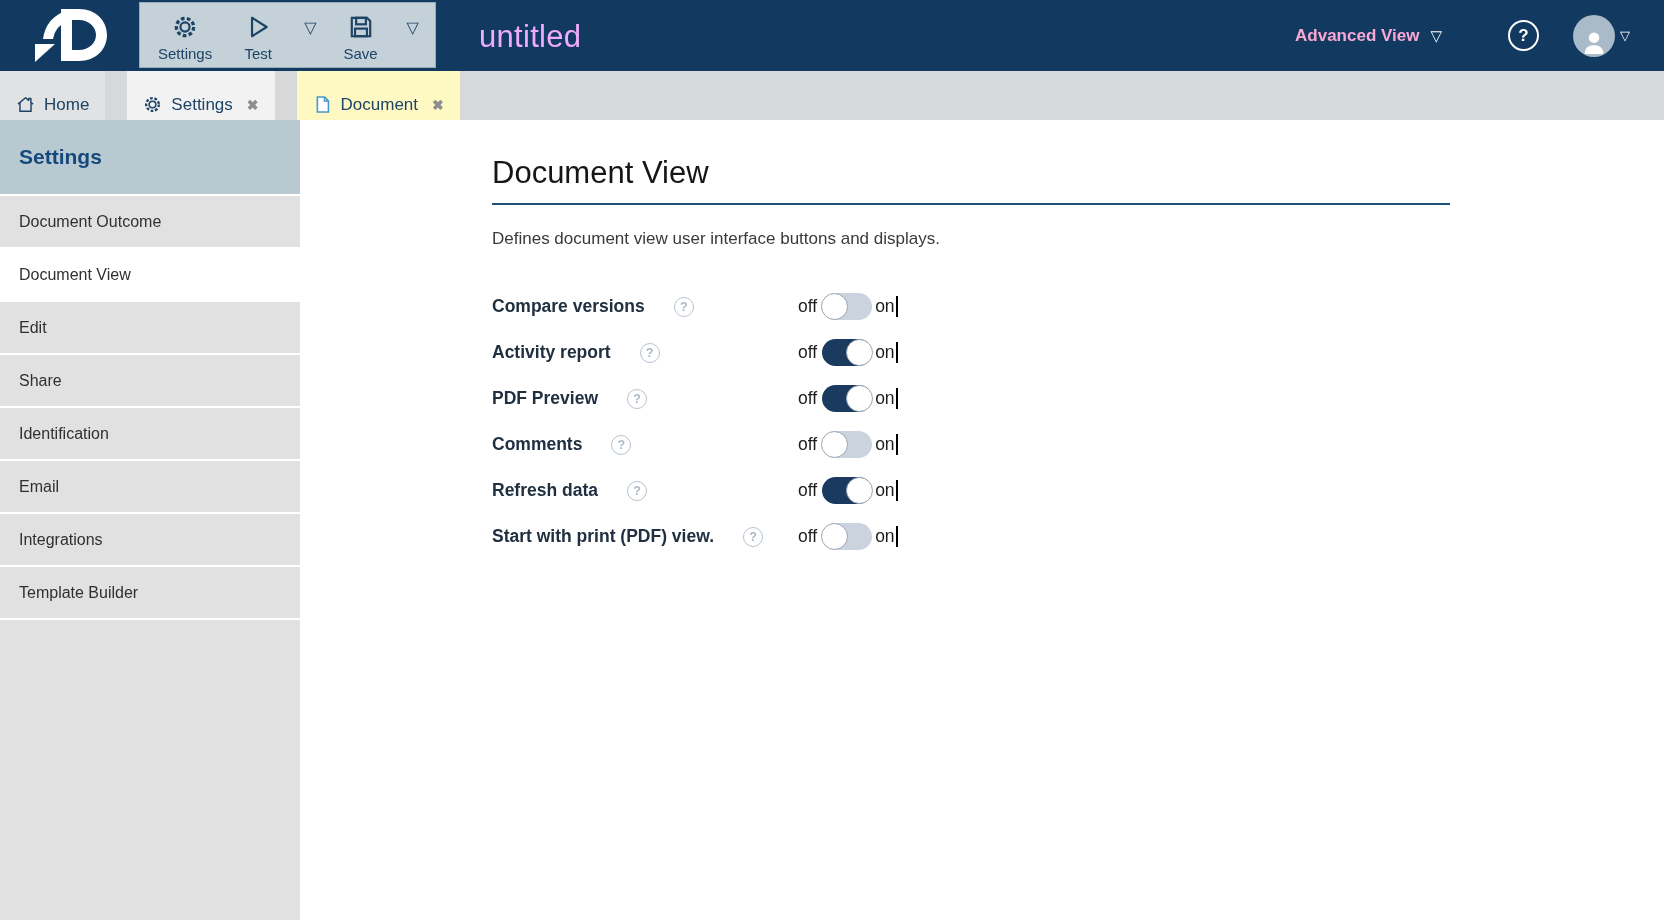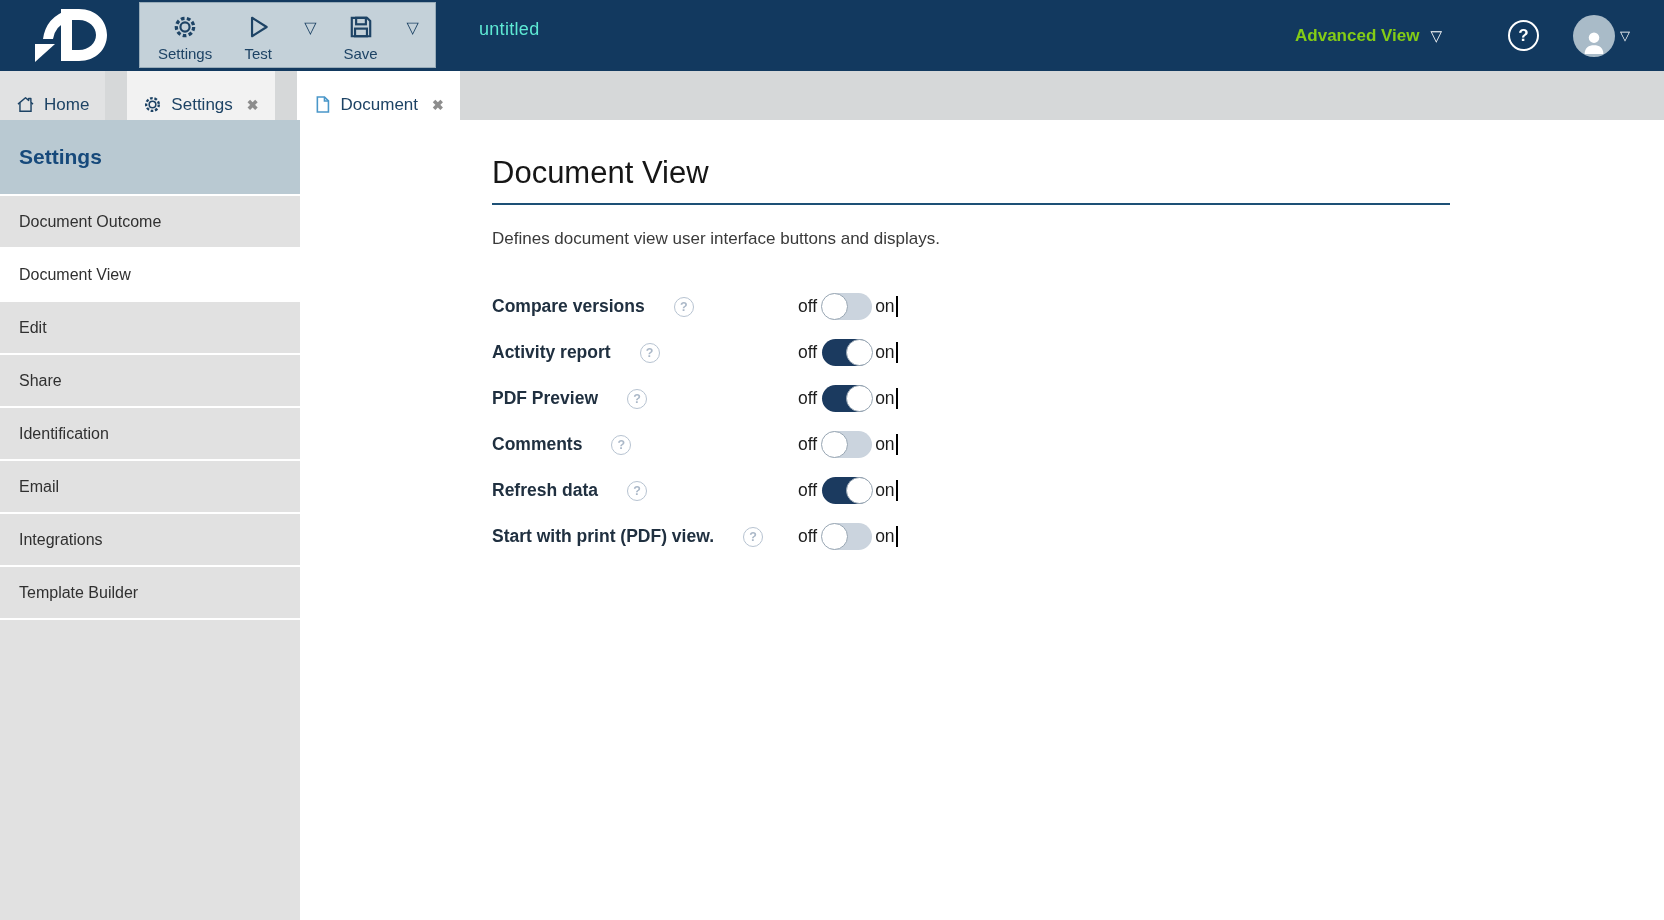--- a/index.html
+++ b/index.html
@@ -15,36 +15,36 @@
   
   .header{position:absolute;top:0;left:0;right:0;height:71px;background:var(--navy);z-index:3}
   .logo{position:absolute;left:28px;top:5px;width:92px;height:61px}
   .toolbar{position:absolute;left:139px;top:2px;height:66px;background:var(--panel);
            border:1px solid #98acb9;display:flex;align-items:stretch;padding:0 8px}
   .tool-wrap{display:flex;align-items:flex-start;cursor:pointer}
   .tool{display:flex;flex-direction:column;align-items:center;padding:8px 10px 0;min-width:72px}
   .icon-slot{height:32px;display:flex;align-items:center;justify-content:center}
   .tool-label{font-size:15px;color:var(--navy-text);margin-top:2px}
   .dd{font-size:16px;color:var(--navy-text);margin:15px 8px 0 10px}
-  .app-title{position:absolute;left:479px;top:19px;font-size:18px;color:#5eead4;letter-spacing:.3px}
+  .app-title{position:absolute;left:479px;top:19px;font-size:31px;color:#f0abfc;letter-spacing:.3px}
   .header-right{position:absolute;right:34px;top:0;height:71px;display:flex;align-items:center}
-  .adv-label{color:#84cc16;font-size:17px;font-weight:700}
+  .adv-label{color:#f9a8d4;font-size:17px;font-weight:700}
   .adv-caret{color:#fff;font-size:15px;margin-left:11px;cursor:pointer}
   .help-btn{width:31px;height:31px;border:2px solid #fff;border-radius:50%;color:#fff;
             display:flex;align-items:center;justify-content:center;font-size:17px;font-weight:700;
             margin-left:66px;cursor:pointer}
   .avatar{width:42px;height:42px;border-radius:50%;background:#a9bbc8;margin-left:34px;
           overflow:hidden;display:flex;align-items:flex-end;justify-content:center;cursor:pointer}
   .avatar-caret{color:#fff;font-size:13px;margin-left:5px;cursor:pointer}
 
   
   .tabbar{position:absolute;top:71px;left:0;right:0;height:67px;background:#d6d8d9;
           display:flex;align-items:stretch;gap:22px}
   .tab{display:flex;align-items:center;gap:9px;padding:0 16px;font-size:17px;
-       color:var(--navy-text);background:#ffffff;cursor:pointer;white-space:nowrap}
+       color:var(--navy-text);background:#fef9c3;cursor:pointer;white-space:nowrap}
   .tab:first-child{background:#e1e2e3}
   .tab.active{background:#f2f2f2}
   .tab-close{color:#8d8d8d;font-size:14px;font-weight:700;margin-left:5px;cursor:pointer}
 
   
   .sidebar{position:absolute;top:120px;left:0;bottom:0;width:300px;background:var(--side-bg)}
   .side-header{height:76px;background:var(--side-head);display:flex;align-items:center;
                padding-left:19px;font-size:21px;font-weight:700;color:#16497b;border-bottom:2px solid #fff}
   .side-item{height:53px;display:flex;align-items:center;padding-left:19px;font-size:16px;
              color:#303030;border-bottom:2px solid #fff;cursor:pointer}

